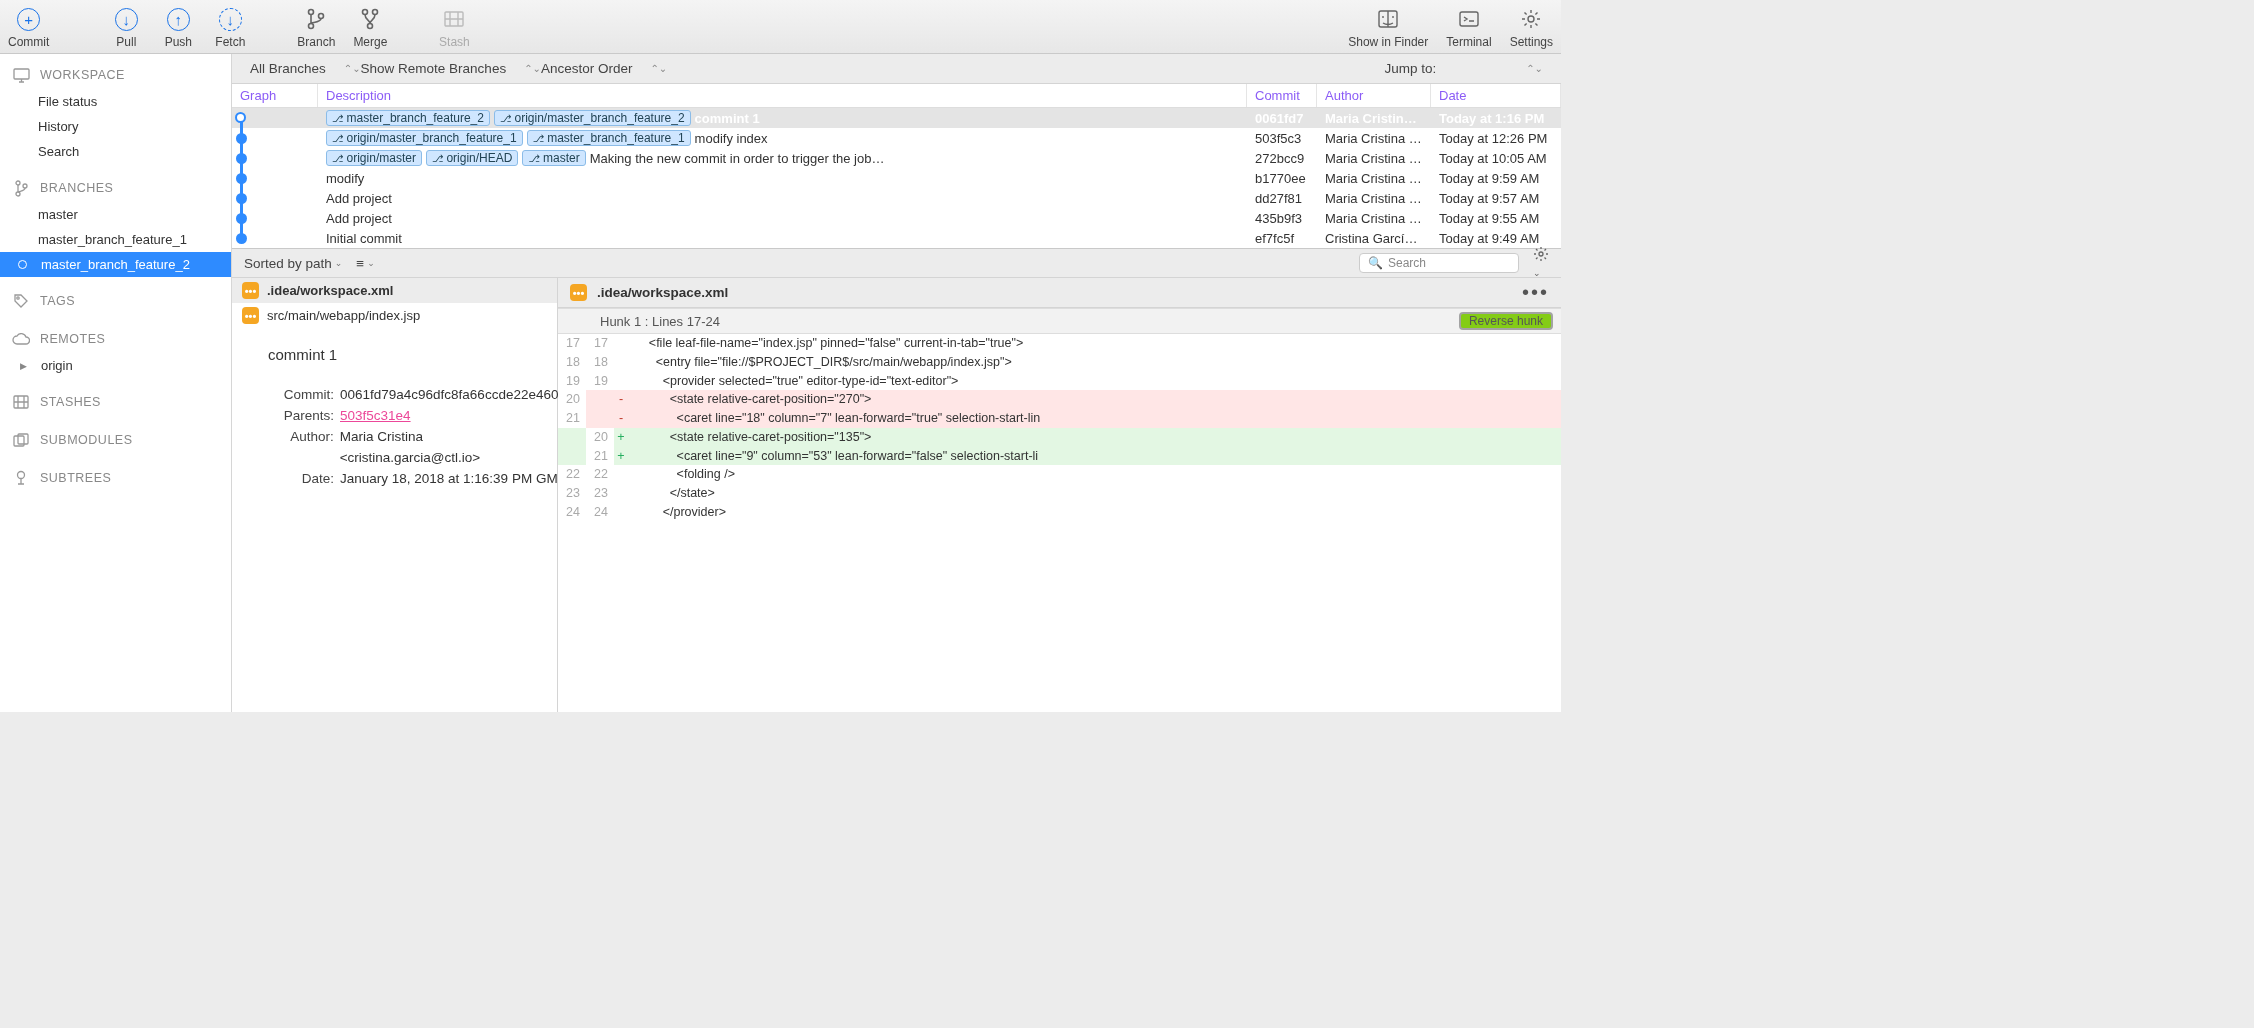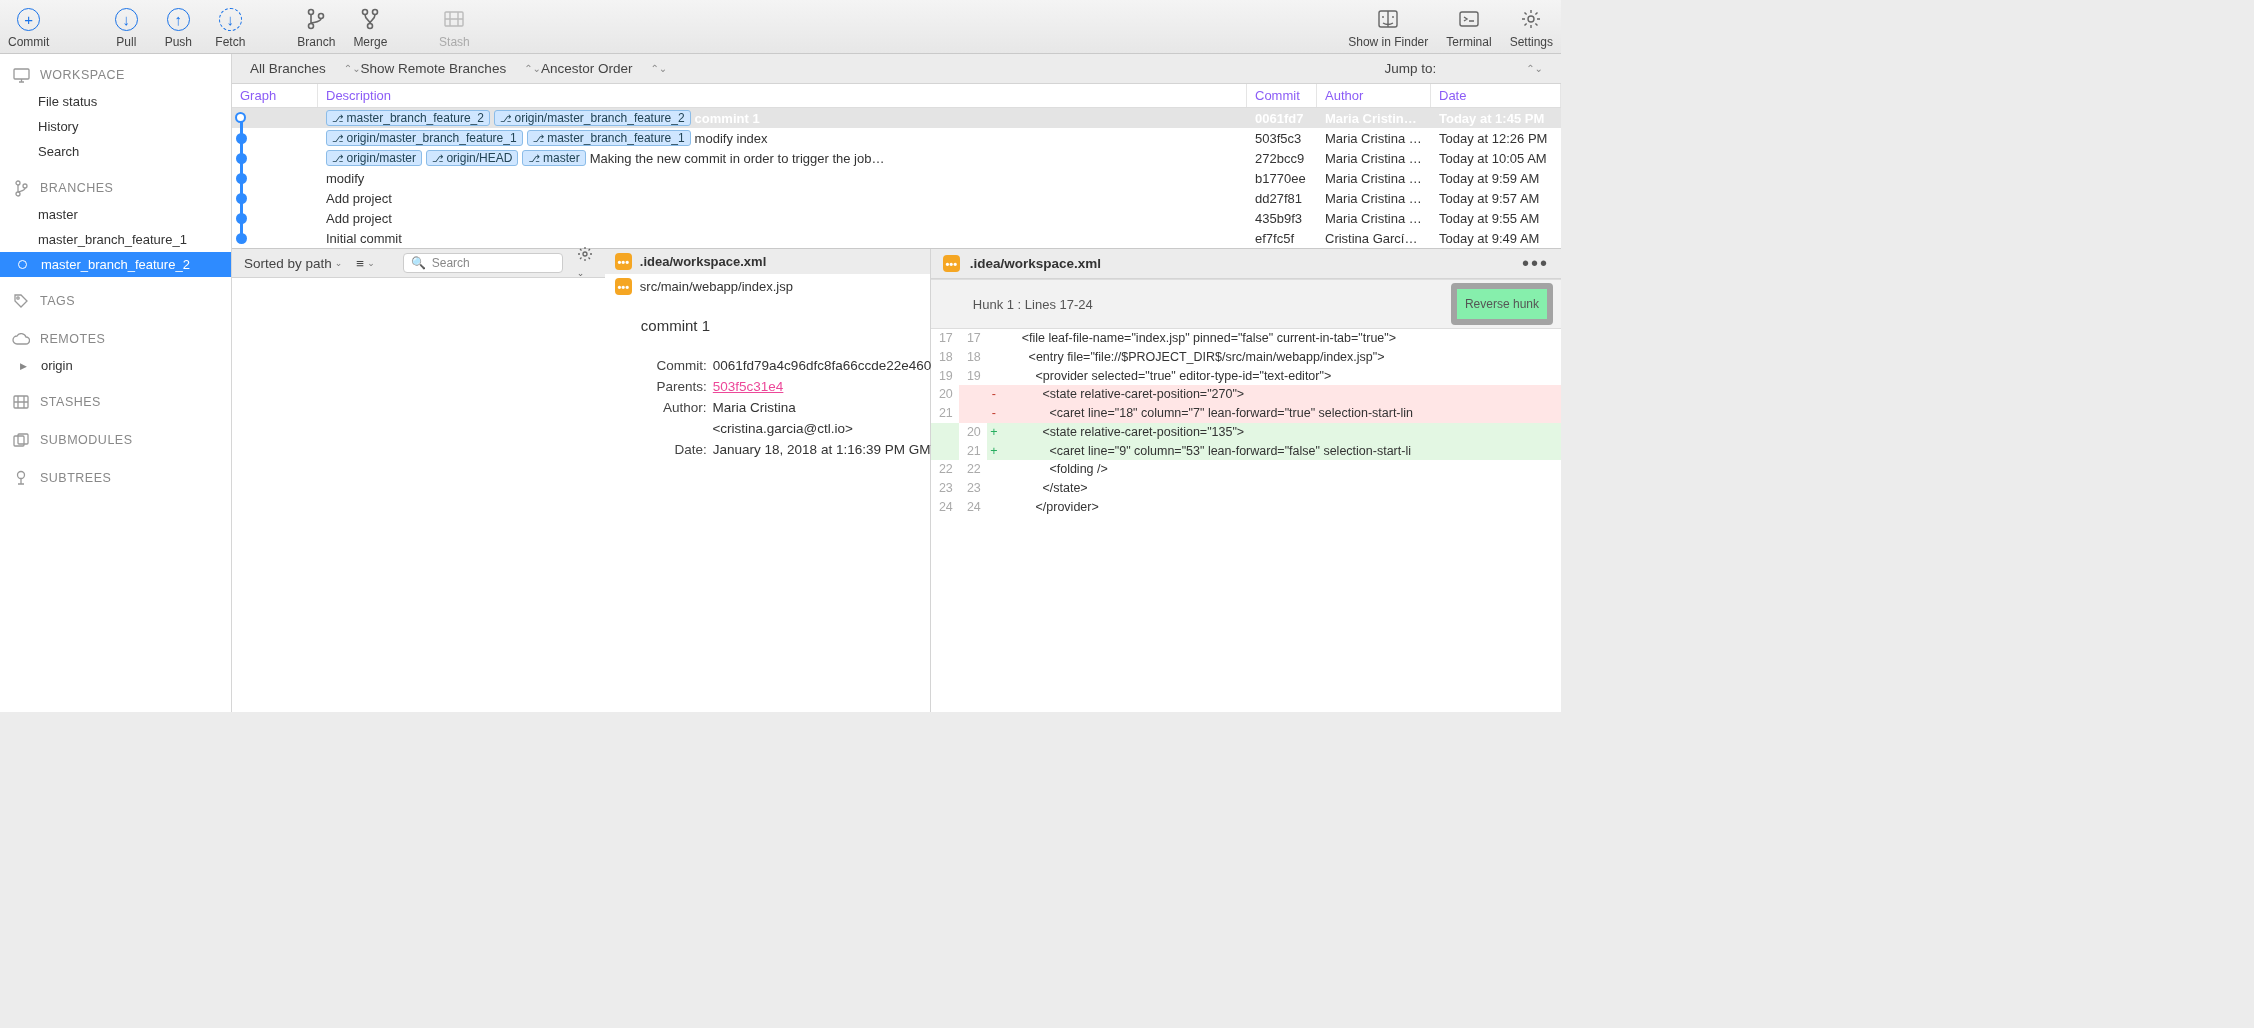--- a/index.html
+++ b/index.html
@@ -61,21 +61,21 @@
 .row.sel .col-commit, .row.sel .col-author, .row.sel .col-date { color:#fff; font-weight:600; }
 .row.sel { background:#e4e4e4; }
 .row.sel .desc-text { color:#fff; font-weight:600; background:transparent; }
 
 .graph-cell { position:relative; width:86px; height:20px; }
 .graph-line { position:absolute; left:8px; top:0; bottom:0; width:2.5px; background:#2e8bff; }
 .graph-dot { position:absolute; left:3.5px; top:5px; width:11px; height:11px; background:#2e8bff; border-radius:50%; }
 .graph-dot.hollow { background:#fff; border:2.5px solid #2e8bff; width:11px; height:11px; top:4px; left:3px; }
 
 
-.detail { flex:1; display:flex; flex-direction:row; border-top:1px solid #c9c9c9; min-height:0; }
+.detail { flex:1; display:flex; flex-direction:column; border-top:1px solid #c9c9c9; min-height:0; }
 .detail-bar { display:flex; align-items:center; gap:14px; padding:4px 12px; background:#ececec; border-bottom:1px solid #d4d4d4; height:29px; }
 .detail-bar .spacer { flex:1; }
 .searchbox { display:flex; align-items:center; gap:5px; background:#fff; border:1px solid #ccc; border-radius:4px; padding:2px 8px; width:160px; height:20px; font-size:12px; color:#888; }
 .gear2 { color:#666; font-size:16px; }
 
 .detail-body { flex:1; display:flex; min-height:0; }
 .files { width:326px; border-right:1px solid #d4d4d4; display:flex; flex-direction:column; }
 .file { display:flex; align-items:center; gap:8px; padding:4px 10px; font-size:13px; }
 .file.sel { background:#ececec; font-weight:600; }
 .file .badge { width:17px; height:17px; background:#f5a623; border-radius:4px; display:flex; align-items:center; justify-content:center; color:#fff; font-size:11px; font-weight:700; }
@@ -86,21 +86,21 @@
 .meta-title { font-size:15px; margin-bottom: 22px; }
 .meta-row { display:flex; gap:6px; line-height:1.55; }
 .meta-row .k { width:66px; text-align:right; color:#444; }
 .meta-row a { color:#ec4899; }
 
 .diff { flex:1; display:flex; flex-direction:column; min-width:0; }
 .diff-head { display:flex; align-items:center; gap:10px; padding:4px 12px; background:#ececec; border-bottom:1px solid #d4d4d4; height:30px; }
 .diff-head .fn { font-weight:700; font-size:13.5px; }
 .diff-head .dots { margin-left:auto; font-size:20px; letter-spacing:2px; color:#555; }
 .hunk-head { display:flex; align-items:center; justify-content:space-between; background:#f2f2f2; border-top:1px solid #ddd; border-bottom:1px solid #ddd; padding:3px 8px 3px 42px; font-size:13px; color:#555; }
-.hunk-head .btn { background:#86efac; border:6px solid #a3a3a3; border-radius:4px; padding:8px 8px; font-size:12px; }
+.hunk-head .btn { background:#84cc16; border:2px solid #a3a3a3; border-radius:4px; padding:0 8px; font-size:12px; }
 
 .codeblock { font-family: Menlo, Consolas, monospace; font-size:12.5px; line-height:1.5; overflow:hidden; }
 .cl { display:flex; }
 .cl .ln { width:28px; text-align:right; padding-right:6px; color:#aaa; background:#fff; }
 .cl .ln2 { width:28px; text-align:right; padding-right:6px; color:#aaa; background:#fff; }
 .cl .sign { width:14px; text-align:center; }
 .cl .code { flex:1; white-space:pre; overflow:hidden; }
 .cl.minus { background:#ffe6e6; }
 .cl.minus .sign { color:#c0392b; }
 .cl.minus .ln2 { background:#ffe6e6; color:#d29999; }
@@ -344,21 +344,21 @@
             <div class="graph-line" style="top: 10px;"></div>
             <div class="graph-dot hollow"></div>
           </div>
           <div class="col-desc">
             <span class="tag"><span class="bi">⎇</span>master_branch_feature_2</span>
             <span class="tag"><span class="bi">⎇</span>origin/master_branch_feature_2</span>
             <span class="desc-text" style="color: rgb(255, 255, 255); font-weight: 600;"> commint 1</span>
           </div>
           <div class="col-commit" style="color: rgb(255, 255, 255); font-weight: 600;">0061fd7</div>
           <div class="col-author" style="color: rgb(255, 255, 255); font-weight: 600;">Maria Cristina &lt;c…</div>
-          <div class="col-date" style="color: rgb(255, 255, 255); font-weight: 600;">Today at 1:45 PM</div>
+          <div class="col-date" style="color: rgb(255, 255, 255); font-weight: 600;">Today at 1:16 PM</div>
         </div>
         <div class="row">
           <div class="graph-cell">
             <div class="graph-line"></div>
             <div class="graph-dot"></div>
           </div>
           <div class="col-desc">
             <span class="tag"><span class="bi">⎇</span>origin/master_branch_feature_1</span>
             <span class="tag"><span class="bi">⎇</span>master_branch_feature_1</span>
             <span class="desc-text"> modify index</span>

